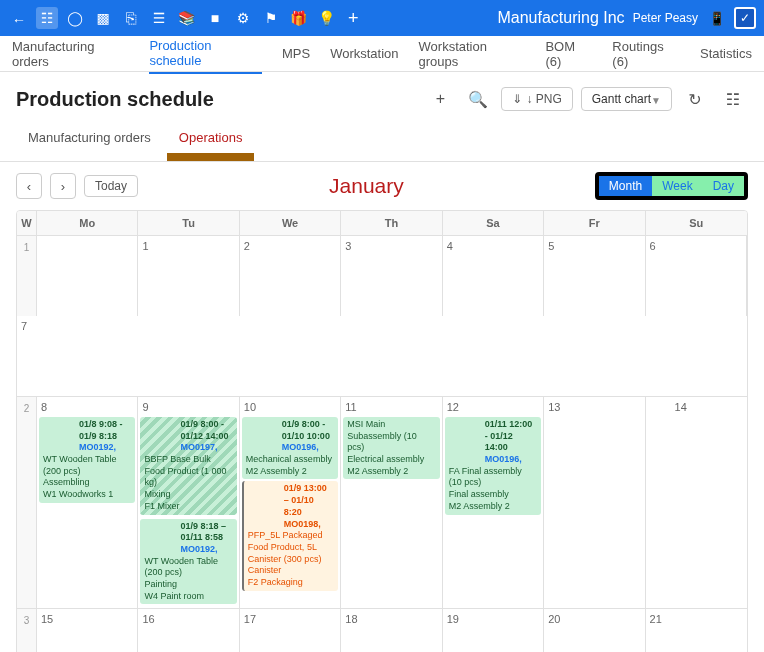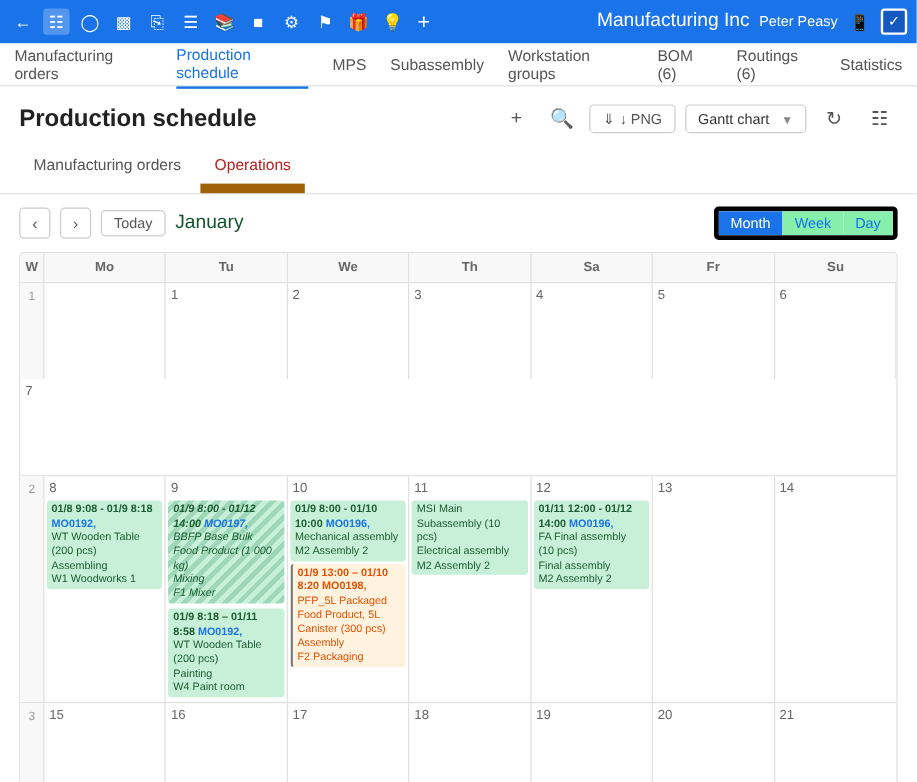--- a/index.html
+++ b/index.html
@@ -31,56 +31,56 @@
 
     
     .page-header {
       display: flex; align-items: center; justify-content: space-between;
       padding: 12px 16px 8px 16px;
     }
     .page-title { font-size: 20px; font-weight: 600; color: #222; }
     .page-actions { display: flex; gap: 8px; align-items: center; }
     .btn-icon { width: 30px; height: 30px; border: none; background: transparent; cursor: pointer; display: flex; align-items: center; justify-content: center; font-size: 16px; color: #555; border-radius: 4px; }
     .btn-png { display: flex; align-items: center; gap: 4px; border: 1px solid #ccc; background: #fff; padding: 4px 10px; border-radius: 4px; cursor: pointer; font-size: 12px; color: #555; }
-    .btn-gantt { display: flex; align-items: flex-end; gap: 10px; border: 1px solid #ccc; background: #fff; padding: 4px 10px; border-radius: 4px; cursor: pointer; font-size: 12px; color: #333; }
+    .btn-gantt { display: flex; align-items: flex-end; gap: 0; border: 1px solid #ccc; background: #fff; padding: 4px 10px; border-radius: 4px; cursor: pointer; font-size: 12px; color: #333; }
     .btn-gantt .chevron { font-size: 10px; color: #888; }
 
     
     .tabs { display: flex; border-bottom: 1px solid #e0e0e0; padding: 0 16px; gap: 4px; }
     .tab { font-size: 13px; color: #555; cursor: pointer; padding: 8px 12px; border-bottom: 2px solid transparent; }
     .tab.active { color: #b91c1c; border-bottom: 8px solid #a16207; font-weight: 500; }
 
     
     .calendar-controls {
       display: flex; align-items: center; padding: 10px 16px; gap: 8px;
     }
     .nav-btn { width: 26px; height: 26px; border: 1px solid #ccc; background: #fff; border-radius: 4px; cursor: pointer; display: flex; align-items: center; justify-content: center; font-size: 13px; color: #555; }
     .today-btn { border: 1px solid #ccc; background: #fff; padding: 3px 10px; border-radius: 4px; cursor: pointer; font-size: 12px; color: #555; }
-    .calendar-title { flex: 1; text-align: left; font-size: 16px; font-weight: 500; color: #14532d; }
+    .calendar-title { flex: 1; text-align: center; font-size: 21px; font-weight: 500; color: #b91c1c; }
     .view-toggle { display: flex; border: 4px solid #000000; border-radius: 4px; overflow: hidden; }
     .view-btn { padding: 3px 10px; font-size: 12px; cursor: pointer; border: none; background: #86efac; color: #1a73e8; }
     .view-btn.active { background: #1a73e8; color: #fff; }
 
     
     .calendar-container { padding: 0 16px 8px 16px; }
     .calendar-grid { border: 1px solid #e0e0e0; border-radius: 4px; overflow: hidden; }
     .calendar-header { display: grid; grid-template-columns: 20px repeat(7, 1fr); background: #f8f8f8; border-bottom: 1px solid #e0e0e0; }
     .cal-header-cell { padding: 6px 4px; text-align: center; font-size: 11px; font-weight: 600; color: #666; border-right: 1px solid #e0e0e0; }
     .cal-header-cell:last-child { border-right: none; }
     .week-row-container { display: grid; grid-template-columns: 20px repeat(7, 1fr); min-height: 80px; border-bottom: 1px solid #e0e0e0; }
     .week-row-container:last-child { border-bottom: none; }
     .wk-num-cell { background: #f8f8f8; border-right: 1px solid #e0e0e0; display: flex; align-items: flex-start; justify-content: center; padding-top: 6px; font-size: 10px; color: #999; }
     .day-cell { border-right: 1px solid #e0e0e0; min-height: 80px; padding: 4px 2px; display: flex; flex-direction: column; gap: 2px; }
     .day-cell:last-child { border-right: none; }
     .day-number { font-size: 11px; color: #666; margin-bottom: 2px; padding: 0 2px; }
     .ev { border-radius: 3px; padding: 2px 4px; font-size: 9px; line-height: 1.3; cursor: pointer; }
     .ev-green { background: #c8f0d8; color: #1a5c30; }
-    .ev-green-stripe { background: repeating-linear-gradient(135deg, #c8f0d8 0, #c8f0d8 4px, #9fd8b8 4px, #9fd8b8 8px); color: #1a5c30; font-style: italic; }
+    .ev-green-stripe { background: repeating-linear-gradient(135deg, #c8f0d8 0, #c8f0d8 4px, #9fd8b8 4px, #9fd8b8 8px); color: #1a5c30; }
     .ev-orange { background: #fff3e0; color: #e65100; border-left: 2px solid #737373; }
-    .ev-bold { font-weight: 600; font-size: 9px; }
+    .ev-bold { font-weight: 600; font-size: 9px; margin-left: 36px; }
   </style>
 </head>
 <body>
 
 <div class="top-bar">
   <div class="top-bar-icons">
     <div class="top-bar-icon">←</div>
     <div class="top-bar-icon active">☷</div>
     <div class="top-bar-icon">◯</div>
     <div class="top-bar-icon">▩</div>
@@ -99,21 +99,21 @@
   <div class="top-bar-right-icons">
     <div class="top-bar-right-icon">📱</div>
     <div class="top-bar-checkbox">✓</div>
   </div>
 </div>
 
 <div class="second-nav">
   <a class="second-nav-item">Manufacturing orders</a>
   <a class="second-nav-item active">Production schedule</a>
   <a class="second-nav-item">MPS</a>
-  <a class="second-nav-item">Subassembly</a>
+  <a class="second-nav-item">Workstation</a>
   <a class="second-nav-item">Workstation groups</a>
   <a class="second-nav-item">BOM (6)</a>
   <a class="second-nav-item">Routings (6)</a>
   <a class="second-nav-item">Statistics</a>
 </div>
 
 <div class="page-header">
   <h1 class="page-title">Production schedule</h1>
   <div class="page-actions">
     <button class="btn-icon">+</button>
@@ -224,21 +224,21 @@
       <div class="day-cell">
         <div class="day-number">10</div>
         <div class="ev ev-green">
           <div class="ev-bold">01/9 8:00 - 01/10 10:00 <span style="color:#1a73e8">MO0196,</span></div>
           <div>Mechanical assembly</div>
           <div>M2 Assembly 2</div>
         </div>
         <div class="ev ev-orange">
           <div class="ev-bold" style="color:#e65100;">01/9 13:00 – 01/10 8:20 <span style="color:#e65100">MO0198,</span></div>
           <div style="color:#e65100;">PFP_5L Packaged Food Product, 5L Canister (300 pcs)</div>
-          <div style="color:#e65100;">Assembly</div>
+          <div style="color:#e65100;">Canister</div>
           <div style="color:#e65100;">F2 Packaging</div>
         </div>
       </div>
 
       <div class="day-cell">
         <div class="day-number">11</div>
         <div class="ev ev-green">
           <div>MSI Main Subassembly (10 pcs)</div>
           <div>Electrical assembly</div>
           <div>M2 Assembly 2</div>
@@ -252,21 +252,21 @@
           <div>FA Final assembly (10 pcs)</div>
           <div>Final assembly</div>
           <div>M2 Assembly 2</div>
         </div>
       </div>
 
       <div class="day-cell">
         <div class="day-number">13</div>
       </div>
 
-      <div class="day-cell" style="border-right:none;">
+      <div class="day-cell" style="border-right:none;margin-left:25px;">
         <div class="day-number">14</div>
       </div>
     </div>
 
     <div class="week-row-container" style="min-height:58px; border-bottom:none;">
       <div class="wk-num-cell">3</div>
       <div class="day-cell">
           <div class="day-number">15</div>
         </div>
       <div class="day-cell">

